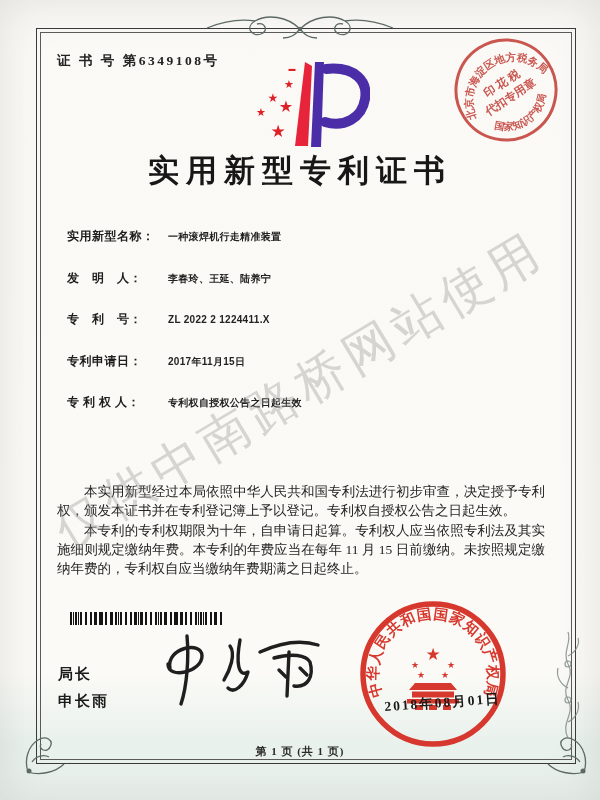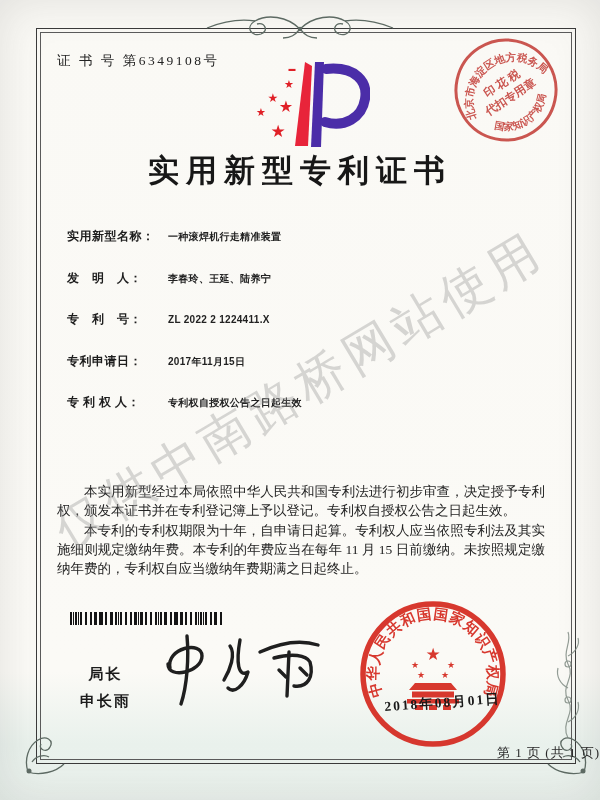--- a/index.html
+++ b/index.html
@@ -30,21 +30,21 @@
   .watermark {
     position:absolute; left:22px; top:367px; width:520px; height:66px;
     transform:rotate(-31deg);
     font-size:50px; letter-spacing:6px; text-align:center; line-height:66px;
     color:rgba(140,140,140,.34); font-weight:400; white-space:nowrap;
     pointer-events:none; z-index:5;
   }
 
   .cert-no {
     position:absolute; left:57px; top:52px;
-    font-size:13.5px; letter-spacing:2.5px; color:#232323; font-weight:400;
+    font-size:13.5px; letter-spacing:2.5px; color:#232323; font-weight:700;
   }
 
   .logo { position:absolute; left:248px; top:54px; }
 
   .tax-stamp {
     position:absolute; left:450px; top:34px;
     transform:rotate(-33deg); opacity:.88;
   }
 
   .title {
@@ -72,39 +72,39 @@
   .body-text p { text-indent:2em; }
 
   .barcode {
     position:absolute; left:70px; top:612px; width:152px; height:13px;
     background-image:
       repeating-linear-gradient(90deg,#151515 0 2px,rgba(0,0,0,0) 2px 5px),
       repeating-linear-gradient(90deg,#151515 0 1px,rgba(0,0,0,0) 1px 8px),
       repeating-linear-gradient(90deg,rgba(0,0,0,0) 0 3px,#151515 3px 4px,rgba(0,0,0,0) 4px 13px);
   }
 
-  .director { position:absolute; left:80px; top:660px; z-index:3;text-align:center; }
+  .director { position:absolute; left:58px; top:660px; z-index:3; }
   .director-title, .director-name {
     font-family:"Liberation Sans","DejaVu Sans",sans-serif;
     font-size:15px; font-weight:700; color:#1c1c1c; letter-spacing:2px;
     line-height:27px;
   }
   .signature { position:absolute; left:142px; top:628px; z-index:3; }
 
   .seal-wrap { position:absolute; left:357px; top:598px; width:152px; height:152px; z-index:2; }
   .seal-date {
     position:absolute; left:350px; top:694px; width:185px; z-index:4;
     transform:rotate(-4deg);
     font-size:13.5px; font-weight:700; color:#1a1a1a; letter-spacing:2px;
     text-align:center; white-space:nowrap;
   }
 
   .footer {
     position:absolute; left:0; top:744px; width:100%;
-    text-align:right; font-size:13px; letter-spacing:1px; color:#2a2a2a;
+    text-align:center; font-size:11px; letter-spacing:1px; color:#2a2a2a;font-weight:bold;
   }
 
   svg text { user-select:none; }
 </style>
 </head>
 <body>
 
 <div class="page">
 
   <div class="frame"></div>

